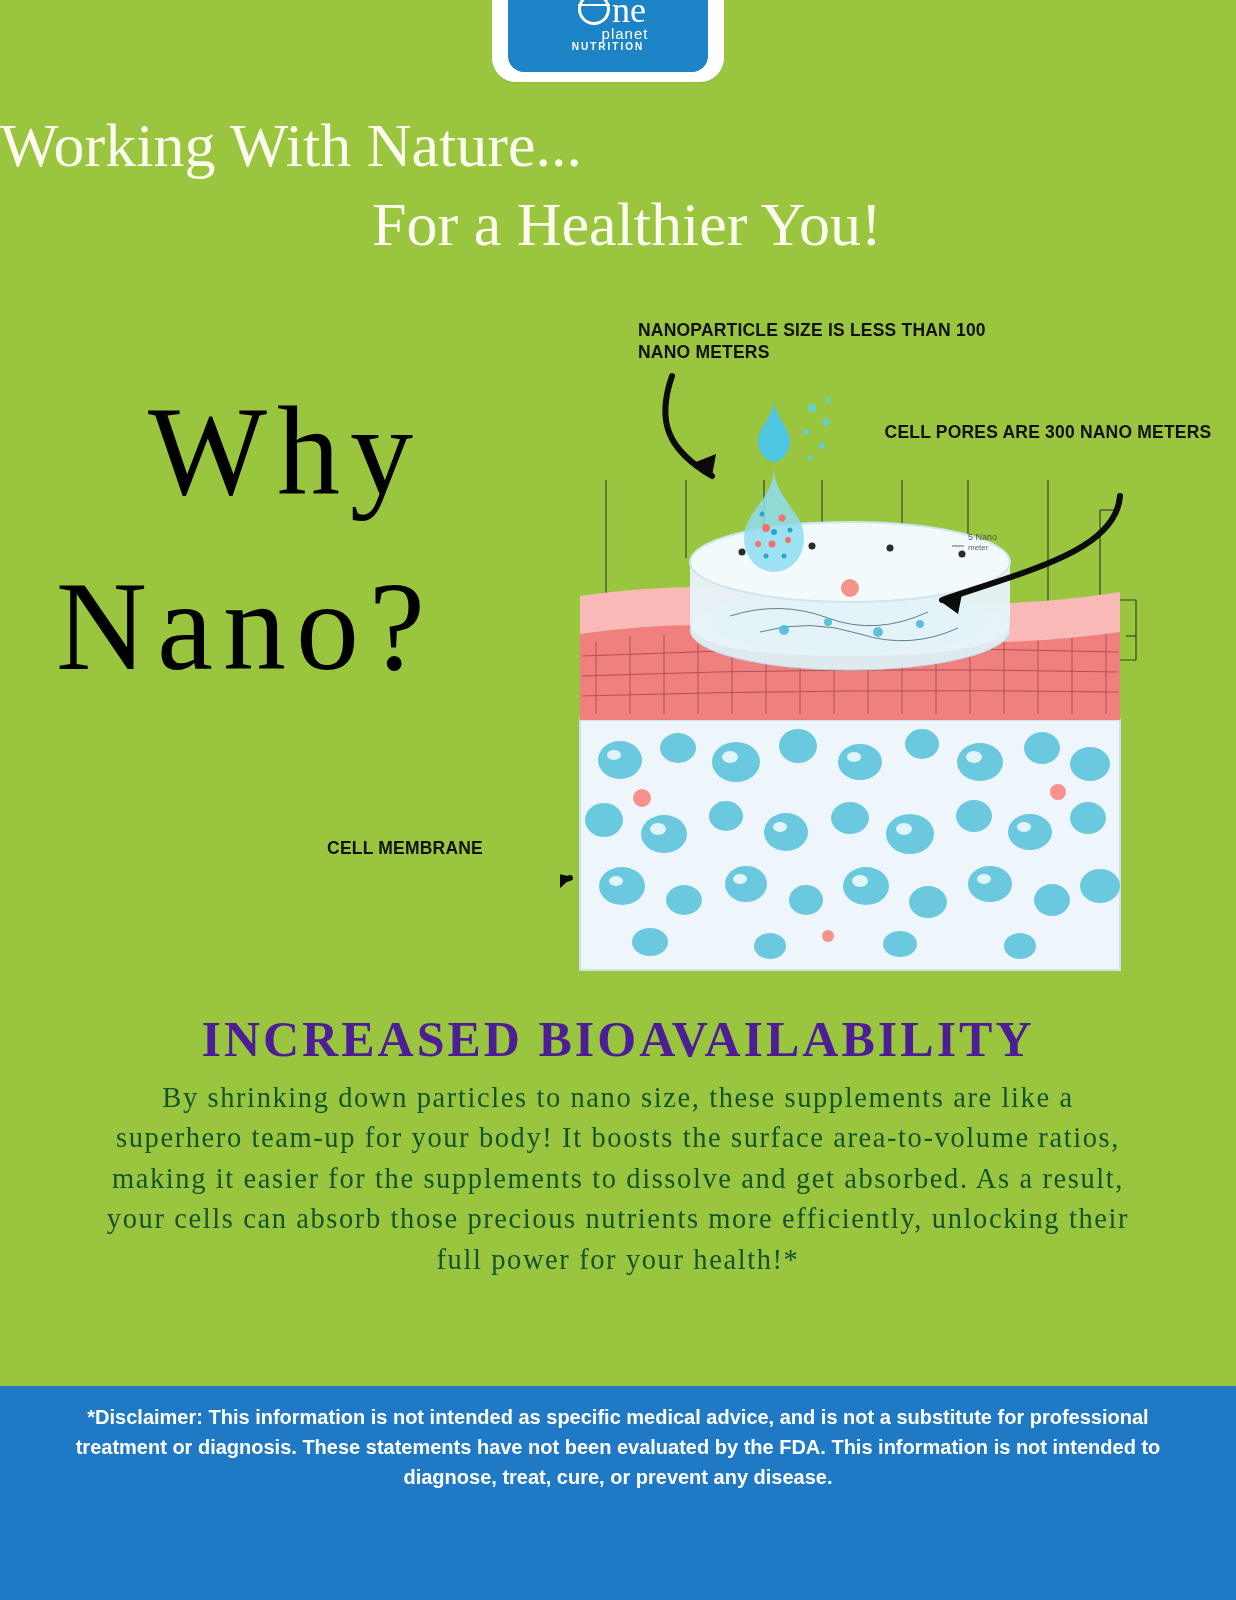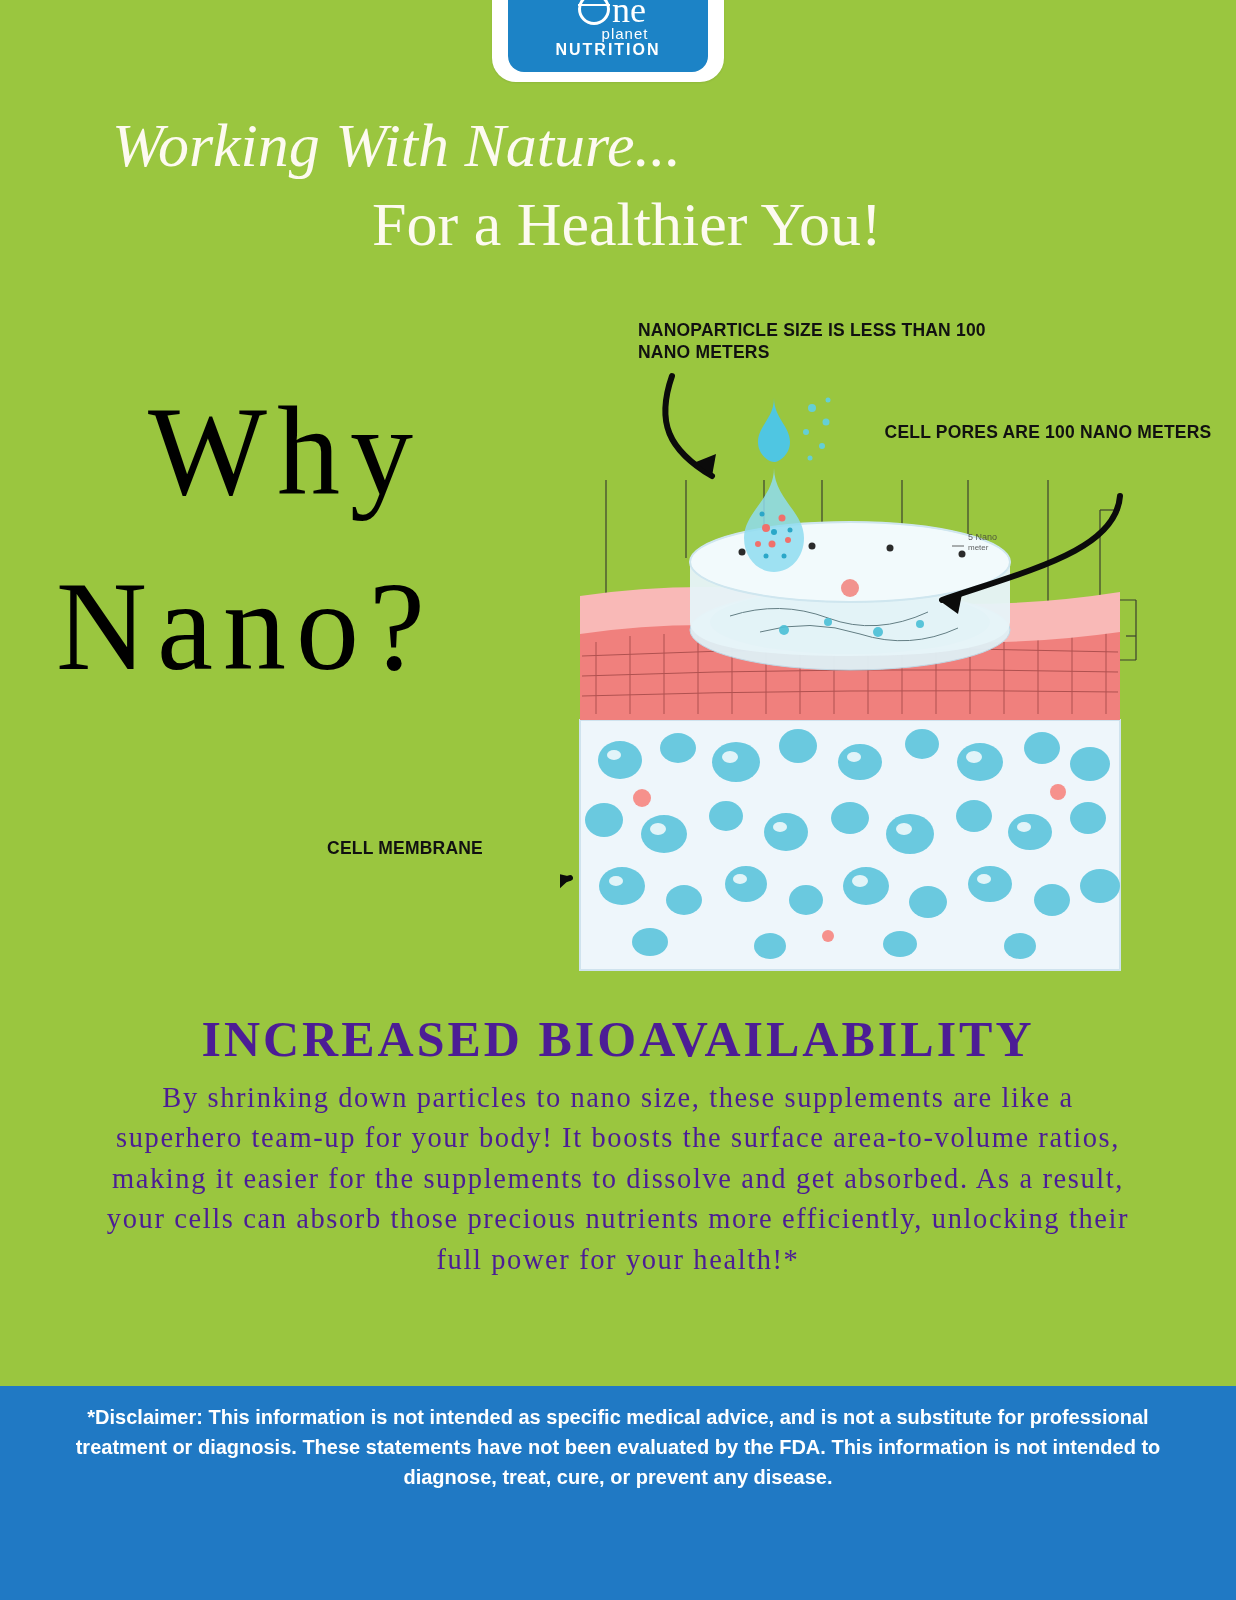--- a/index.html
+++ b/index.html
@@ -83,41 +83,39 @@
   }
   .logo-planet {
     display: block;
     font-size: 15px;
     letter-spacing: 1px;
     margin-top: -2px;
     margin-left: 34px;
   }
   .logo-nutrition {
     display: block;
-    font-size: 16px;
+    font-size: 10px;
     font-weight: bold;
     letter-spacing: 2px;
     margin-top: 1px;
   }
 
   
   .headline {
     position: absolute;
     top: 112px;
     left: 0;
     width: 1236px;
     color: #fdfaf0;
     font-family: "Liberation Serif", serif;
     font-size: 62px;
     line-height: 1.08;
   }
   .headline .l1 {
     display: block;
-    padding-left: 112px;
-    font-style: italic;
   }
   .headline .l2 {
     display: block;
     padding-left: 372px;
     margin-top: 12px;
   }
 
   
   .why-nano {
     position: absolute;
@@ -181,21 +179,21 @@
     font-weight: bold;
     font-size: 50px;
     letter-spacing: 3px;
   }
   .bio-body {
     position: absolute;
     top: 1078px;
     left: 100px;
     width: 1036px;
     text-align: center;
-    color: #4c1d95;
+    color: #14532d;
     font-family: "Liberation Serif", serif;
     font-size: 28.5px;
     line-height: 1.42;
     letter-spacing: 1.6px;
   }
 
   
   .disclaimer {
     position: absolute;
     left: 0;
@@ -396,21 +394,21 @@
       <path d="M152 176 L136 162 L156 154 Z" fill="#0b0b0b"></path>
 
       <path d="M560 196 C556 250 470 270 382 300" stroke="#0b0b0b" stroke-width="6" fill="none" stroke-linecap="round"></path>
       <path d="M380 301 L402 294 L398 314 Z" fill="#0b0b0b"></path>
 
       <path d="M-140 572 C-90 606 -60 600 10 578" stroke="#0b0b0b" stroke-width="6" fill="none" stroke-linecap="round"></path>
       <path d="M12 577 L-10 572 L-4 592 Z" fill="#0b0b0b"></path>
     </svg>
 
     <div class="callout callout-nano">NANOPARTICLE SIZE IS LESS THAN  100 NANO METERS</div>
-    <div class="callout callout-pores">CELL PORES ARE 100 NANO METERS</div>
+    <div class="callout callout-pores">CELL PORES ARE 300 NANO METERS</div>
     <div class="callout callout-membrane">CELL MEMBRANE</div>
   </div>
 
   <div class="bio-title">INCREASED BIOAVAILABILITY</div>
   <div class="bio-body">By shrinking down particles to nano size, these supplements are like a superhero team-up for your body! It boosts the surface area-to-volume ratios, making it easier for the supplements to dissolve and get absorbed. As a result, your cells can absorb those precious nutrients more efficiently, unlocking their full power for your health!*</div>
 
   <div class="disclaimer">*Disclaimer: This information is not intended as specific medical advice, and is not a substitute for professional treatment or diagnosis. These statements have not been evaluated by the FDA. This information is not intended to diagnose, treat, cure, or prevent any disease.</div>
 
 </div>
 

